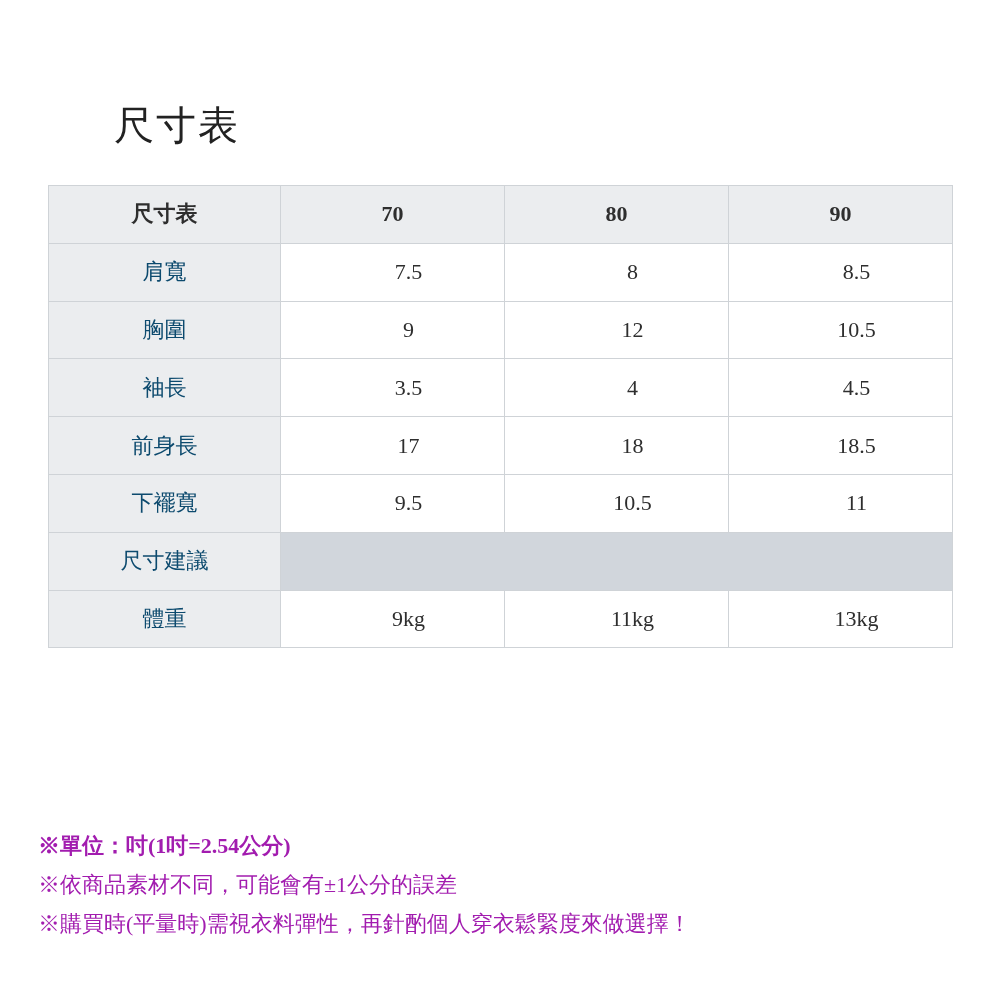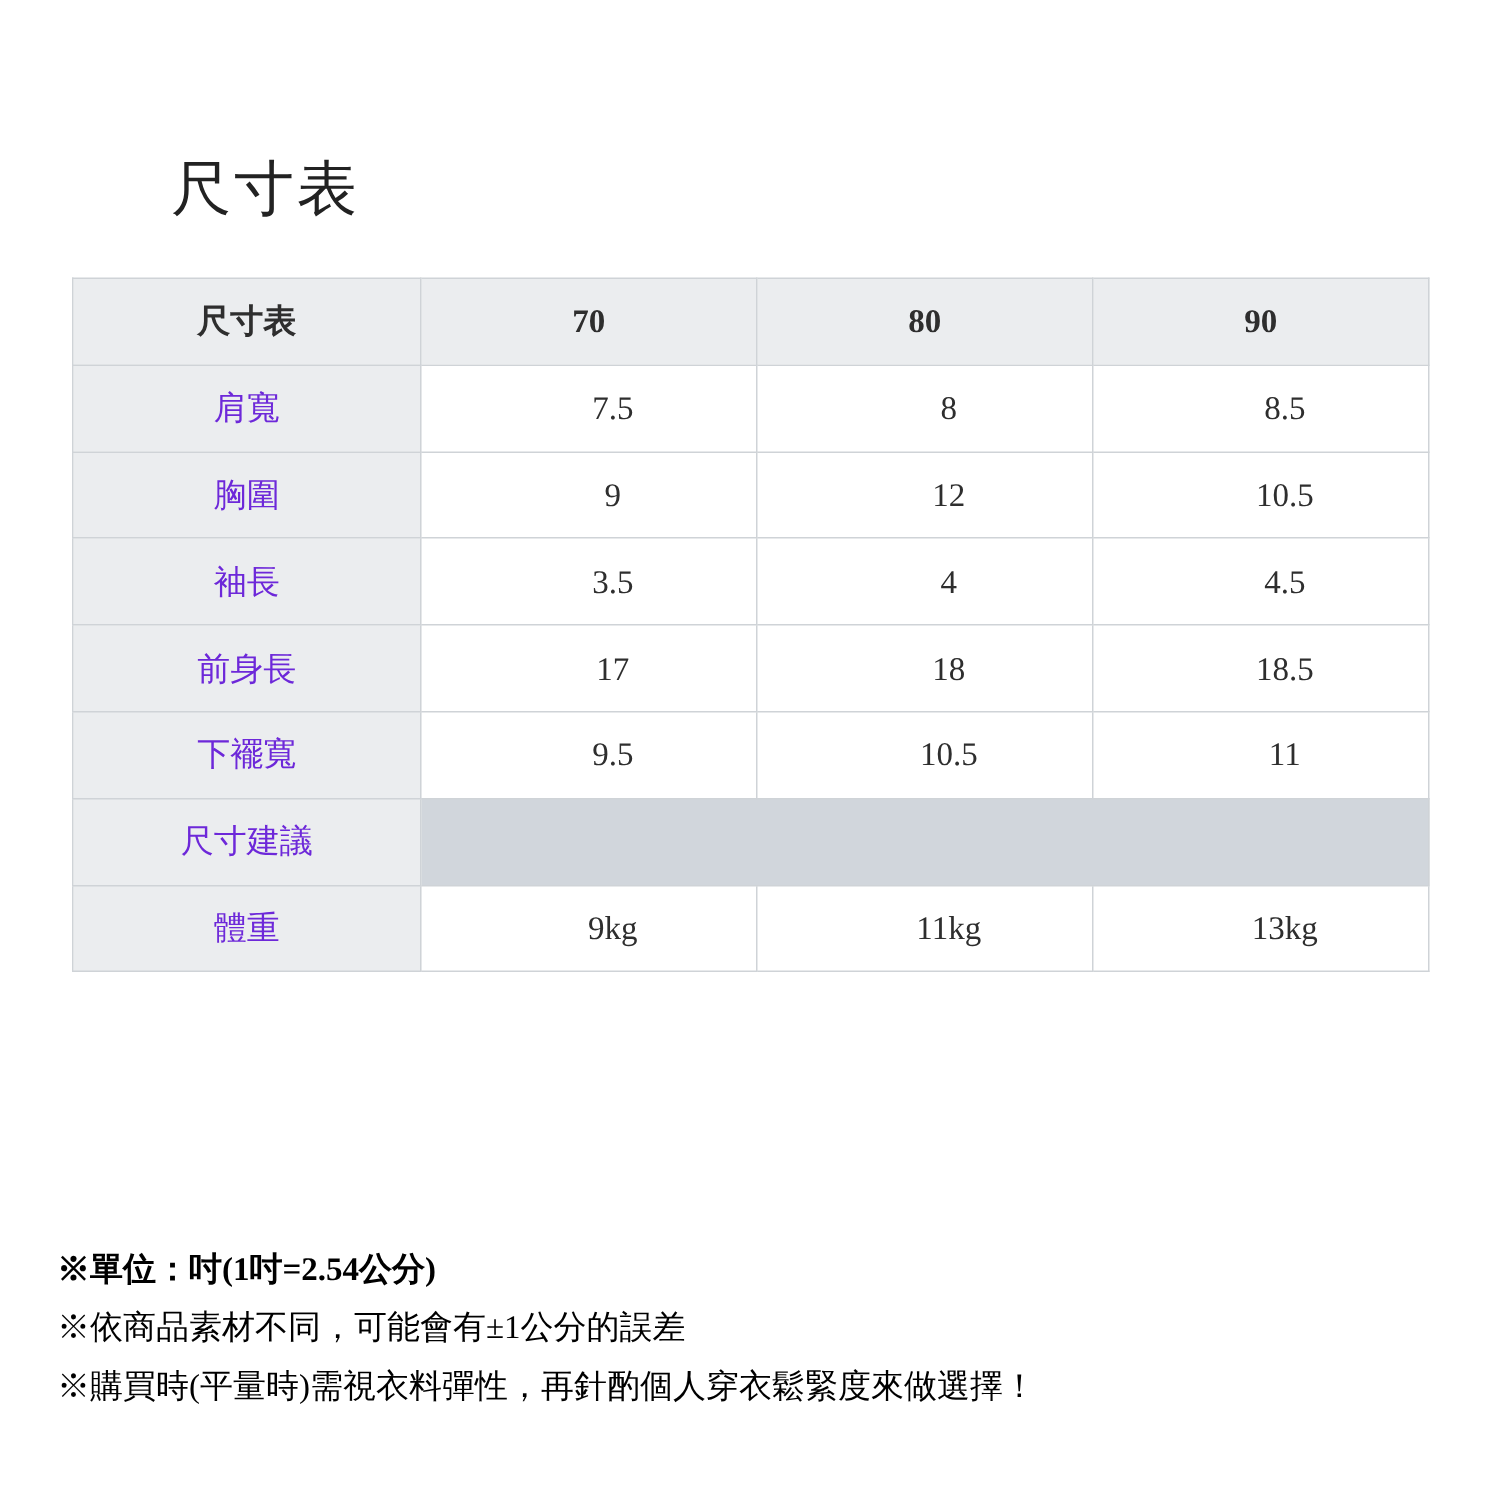--- a/index.html
+++ b/index.html
@@ -46,37 +46,37 @@
     padding: 0;
     font-weight: 400;
   }
   table.size-table tr.header-row th {
     background: #ebedef;
     font-weight: 700;
     color: #2e2e2e;
   }
   table.size-table td.label-cell {
     background: #ebedef;
-    color: #6d28d9;
+    color: #0c4a6e;
   }
   table.size-table td.value-cell {
     background: #ffffff;
     color: #2e2e2e;
     padding-left: 32px;
   }
   table.size-table td.merged-cell {
     background: #d1d6dc;
   }
   .notes {
     position: absolute;
     left: 38px;
     top: 826px;
     font-size: 22px;
     line-height: 39px;
-    color: #000000;
+    color: #a21caf;
   }
   .note-line { white-space: nowrap; }
   .note-line.bold { font-weight: 700; }
 </style>
 </head>
 <body>
 
 <div class="page">
 
   <div class="page-title">尺寸表</div>

